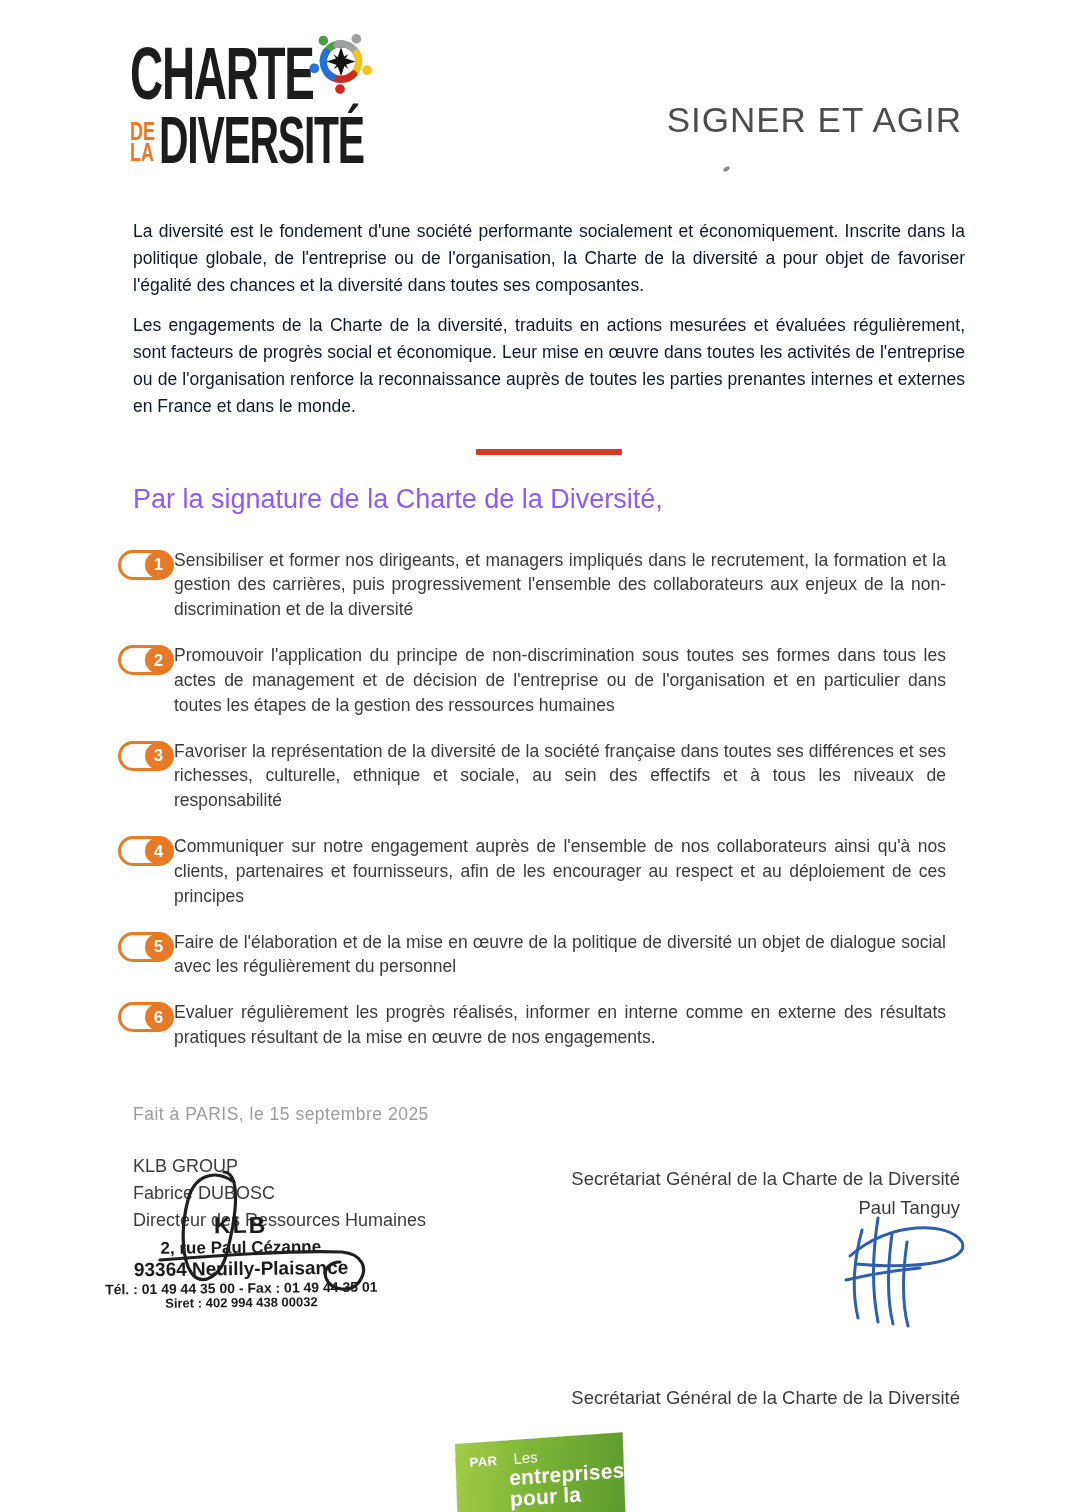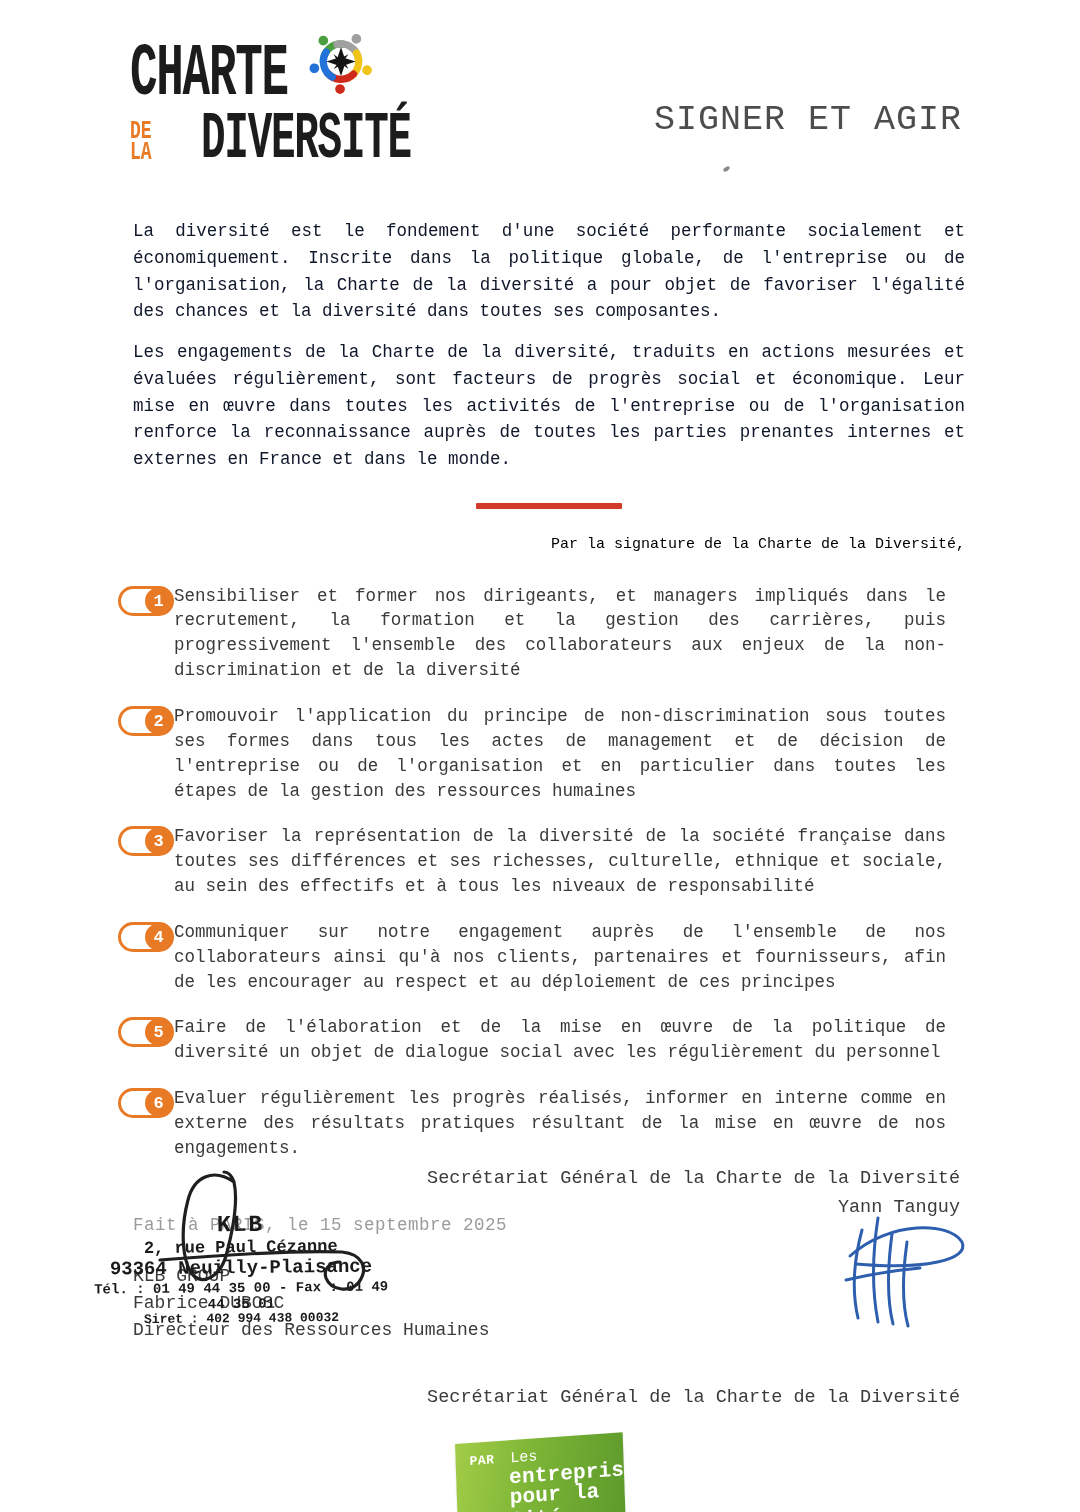--- a/index.html
+++ b/index.html
@@ -3,32 +3,32 @@
 <meta charset="utf-8">
 <style>
   html,body{margin:0;padding:0;}
   body{
     width:1080px;height:1512px;background:#f2f2f2;
     font-family:"Liberation Sans",sans-serif;
     -webkit-font-smoothing:antialiased;
   }
   .page{
     position:relative;width:1080px;height:1512px;background:#ffffff;
-    overflow:hidden;color:#3c3c3c;font-family:Liberation Mono, monospace;
+    overflow:hidden;color:#3c3c3c;
   }
   
   .header{position:absolute;top:0;left:0;right:0;height:200px;}
   .logo{position:absolute;left:130px;top:44px;}
   .logo-line1{display:flex;align-items:flex-start;}
   .logo-charte{
     display:inline-block;font-weight:700;font-size:74px;line-height:.82;
     color:#1c1c1c;letter-spacing:-2px;
     transform:scaleX(.62);transform-origin:left top;white-space:nowrap;
   }
-  .logo-line2{display:flex;align-items:flex-end;margin-top:8px;gap:47px;}
+  .logo-line2{display:flex;align-items:flex-end;margin-top:8px;}
   .logo-dela{
     display:flex;flex-direction:column;font-weight:700;font-size:25px;line-height:.86;
     color:#e87a25;letter-spacing:0;transform:scaleX(.72);transform-origin:left bottom;
     margin-right:-6px;padding-bottom:3px;
   }
   .logo-diversite{
     display:inline-block;font-weight:700;font-size:66px;line-height:.82;
     color:#1c1c1c;letter-spacing:-2px;
     transform:scaleX(.62);transform-origin:left bottom;white-space:nowrap;
   }
@@ -40,21 +40,21 @@
   .scan-speck{position:absolute;left:723px;top:167px;width:7px;height:4px;
     background:#6a6a6a;border-radius:50% 40% 60% 50%;transform:rotate(-30deg);opacity:.8;}
   
   .content{position:absolute;left:133px;top:218px;width:832px;}
   .intro p{
     margin:0 0 14px 0;font-size:17.5px;line-height:1.53;color:#0f172a;
     text-align:justify;
   }
   .divider{width:146px;height:6px;background:#d23b29;margin:30px auto 0 auto;border-radius:1px;}
   .pledge-heading{
-    margin-top:25px;text-align:right;font-size:15px;line-height:1.45;color:#000000;
+    margin-top:25px;text-align:left;font-size:27px;line-height:1.45;color:#8b5cf6;
   }
   
   .commitments{list-style:none;margin:28px 0 0 -15px;padding:0;}
   .commitment{display:flex;align-items:flex-start;margin-bottom:21px;}
   .badge{
     flex:none;position:relative;width:56px;height:30px;margin-top:2px;
     border:3px solid #e87a25;border-radius:18px;background:#fff;box-sizing:border-box;
   }
   .badge-num{
     position:absolute;right:-1px;top:50%;transform:translateY(-50%);
@@ -225,21 +225,21 @@
 
   <svg class="sig-black" viewBox="0 0 235 145">
     <g fill="none" stroke="#1f1f1f" stroke-width="3.2" stroke-linecap="round">
       <path d="M 86,16 C 66,2 46,10 40,34 C 32,64 34,98 46,110 C 56,119 72,110 78,90 C 85,64 90,34 86,16 C 84,10 80,6 76,6"></path>
       <path d="M 12,94 C 62,90 150,84 194,86 C 214,88 221,102 211,116 C 203,127 183,125 178,112 C 175,103 182,96 192,96"></path>
     </g>
   </svg>
 
   <div class="secretariat">
     <div>Secrétariat Général de la Charte de la Diversité</div>
-    <div>Yann Tanguy</div>
+    <div>Paul Tanguy</div>
   </div>
 
   <svg class="sig-blue" viewBox="0 0 165 118">
     <g fill="none" stroke="#2e5fae" stroke-width="3" stroke-linecap="round">
       <path d="M 40,18 C 33,44 29,76 36,106"></path>
       <path d="M 56,6 C 51,38 49,74 56,110"></path>
       <path d="M 70,22 C 66,52 64,84 71,112"></path>
       <path d="M 85,30 C 81,58 79,88 86,114"></path>
       <path d="M 28,44 C 68,8 128,10 140,30 C 148,48 102,58 34,52"></path>
       <path d="M 24,68 C 50,62 76,58 98,56"></path>

